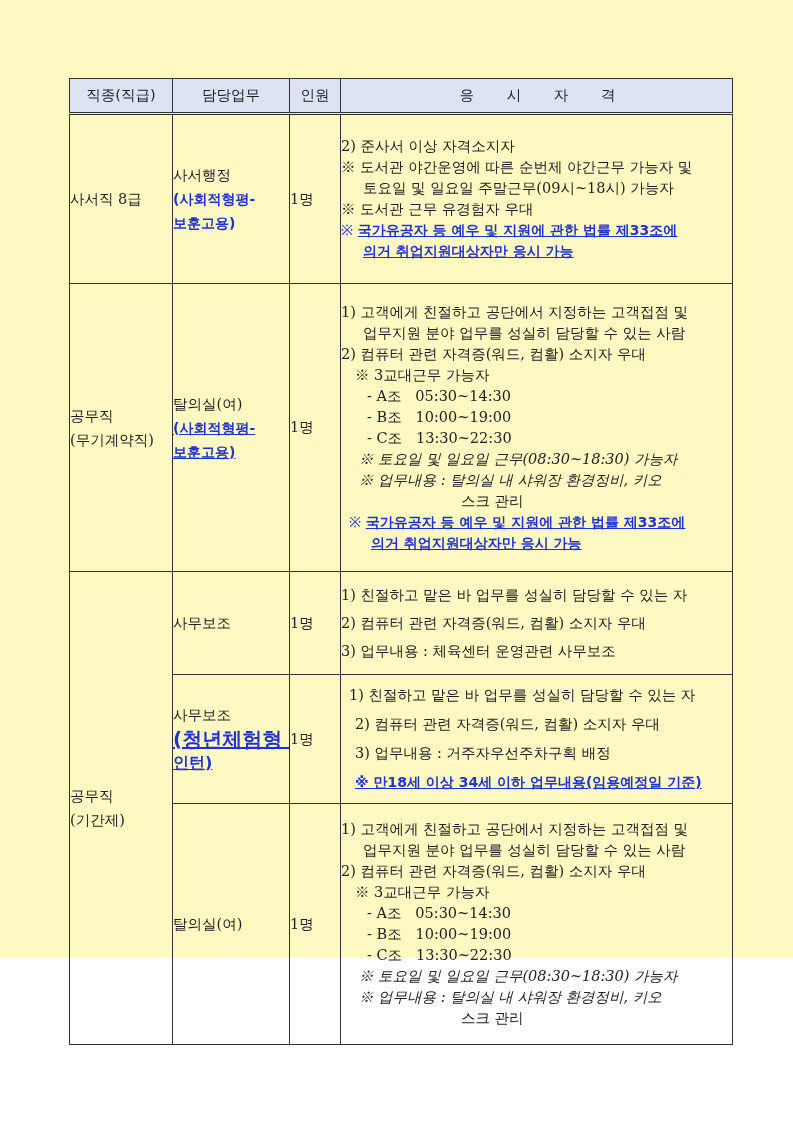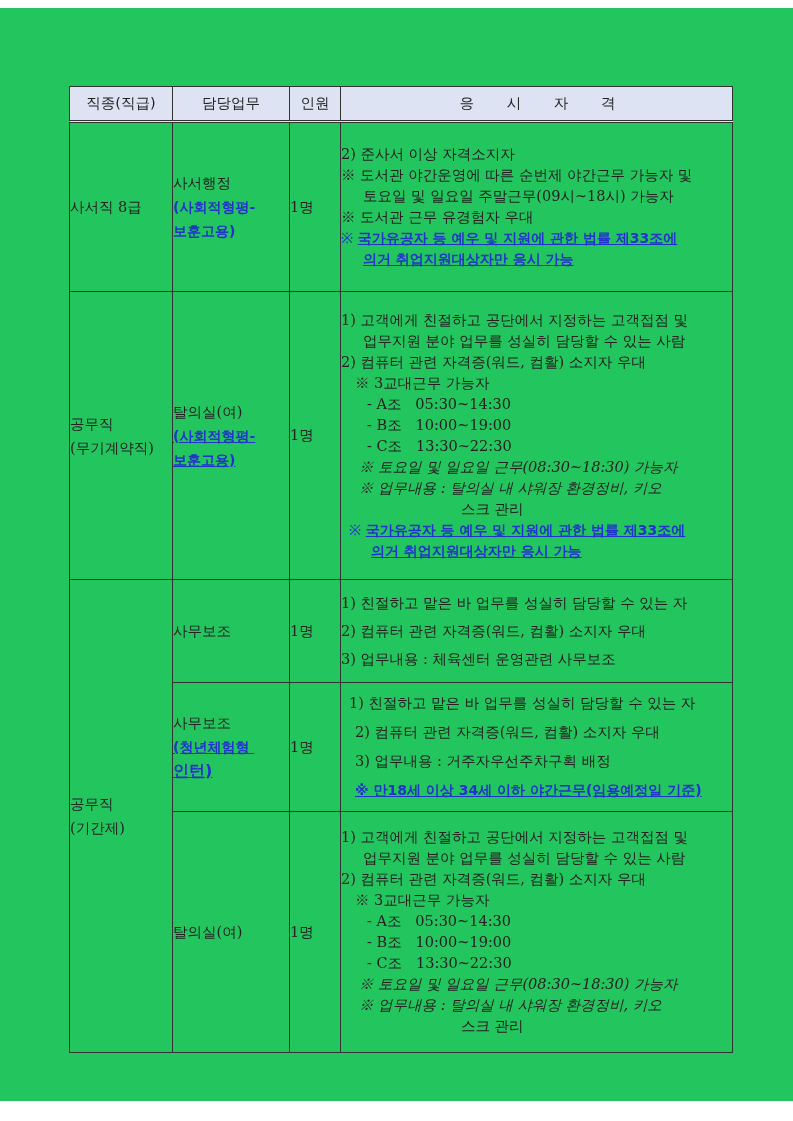--- a/index.html
+++ b/index.html
@@ -1,18 +1,18 @@
 <!DOCTYPE html>
 <html><head>
 <meta charset="utf-8">
 <style>
   html, body { margin: 0; padding: 0; background: #ffffff; }
   body { width: 793px; height: 1121px; position: relative; overflow: hidden;
          font-family: "DejaVu Serif", "Liberation Serif", serif; color: #222; }
-  .page { position: absolute; left: 0; top: 8px; width: 793px; height: 1093px; background:#22c55e; }
+  .page { position: absolute; left: 0; top: 0; width: 793px; height: 958px; background:#fef9c3; }
   table.recruit {
     position: absolute; left: 69px; top: 78px;
     width: 663px; border-collapse: collapse; table-layout: fixed;
   }
   table.recruit td, table.recruit th {
     border: 1px solid #333; padding: 0; vertical-align: middle;
     font-size: 14.5px; line-height: 21px;
   }
   table.recruit th {
     background: #dde3f3; font-weight: normal; height: 33px; text-align: center;
@@ -122,30 +122,30 @@
       <td class="qual" style="line-height:28px">
         <span class="line" style="line-height:28px">1) 친절하고 맡은 바 업무를 성실히 담당할 수 있는 자</span>
         <span class="line" style="line-height:28px">2) 컴퓨터 관련 자격증(워드, 컴활) 소지자 우대</span>
         <span class="line" style="line-height:28px">3) 업무내용 : 체육센터 운영관련 사무보조</span>
       </td>
     </tr>
 
     <tr style="height:129px">
       <td class="center cell-lines">
         <span class="line">사무보조</span>
-        <span class="line blue-u" style="font-size:14px;white-space:pre">(청년체험형 </span>
+        <span class="line blue-u" style="font-size:20px;white-space:pre">(청년체험형 </span>
         <span class="line blue-u" style="font-size:16px">인턴)</span>
       </td>
       <td class="center">1명</td>
       <td class="qual" style="padding-left:8px">
         <span class="line" style="line-height:29px">1) 친절하고 맡은 바 업무를 성실히 담당할 수 있는 자</span>
         <span class="line" style="line-height:29px;padding-left:6px">2) 컴퓨터 관련 자격증(워드, 컴활) 소지자 우대</span>
         <span class="line" style="line-height:29px;padding-left:6px">3) 업무내용 : 거주자우선주차구획 배정</span>
         <span class="line" style="line-height:29px;padding-left:6px">
-          <span class="blue-u">※ 만18세 이상 34세 이하 야간근무(임용예정일 기준)</span>
+          <span class="blue-u">※ 만18세 이상 34세 이하 업무내용(임용예정일 기준)</span>
         </span>
       </td>
     </tr>
 
     <tr style="height:241px">
       <td class="center">
         <span>탈의실(여)</span>
       </td>
       <td class="center">1명</td>
       <td class="qual">

